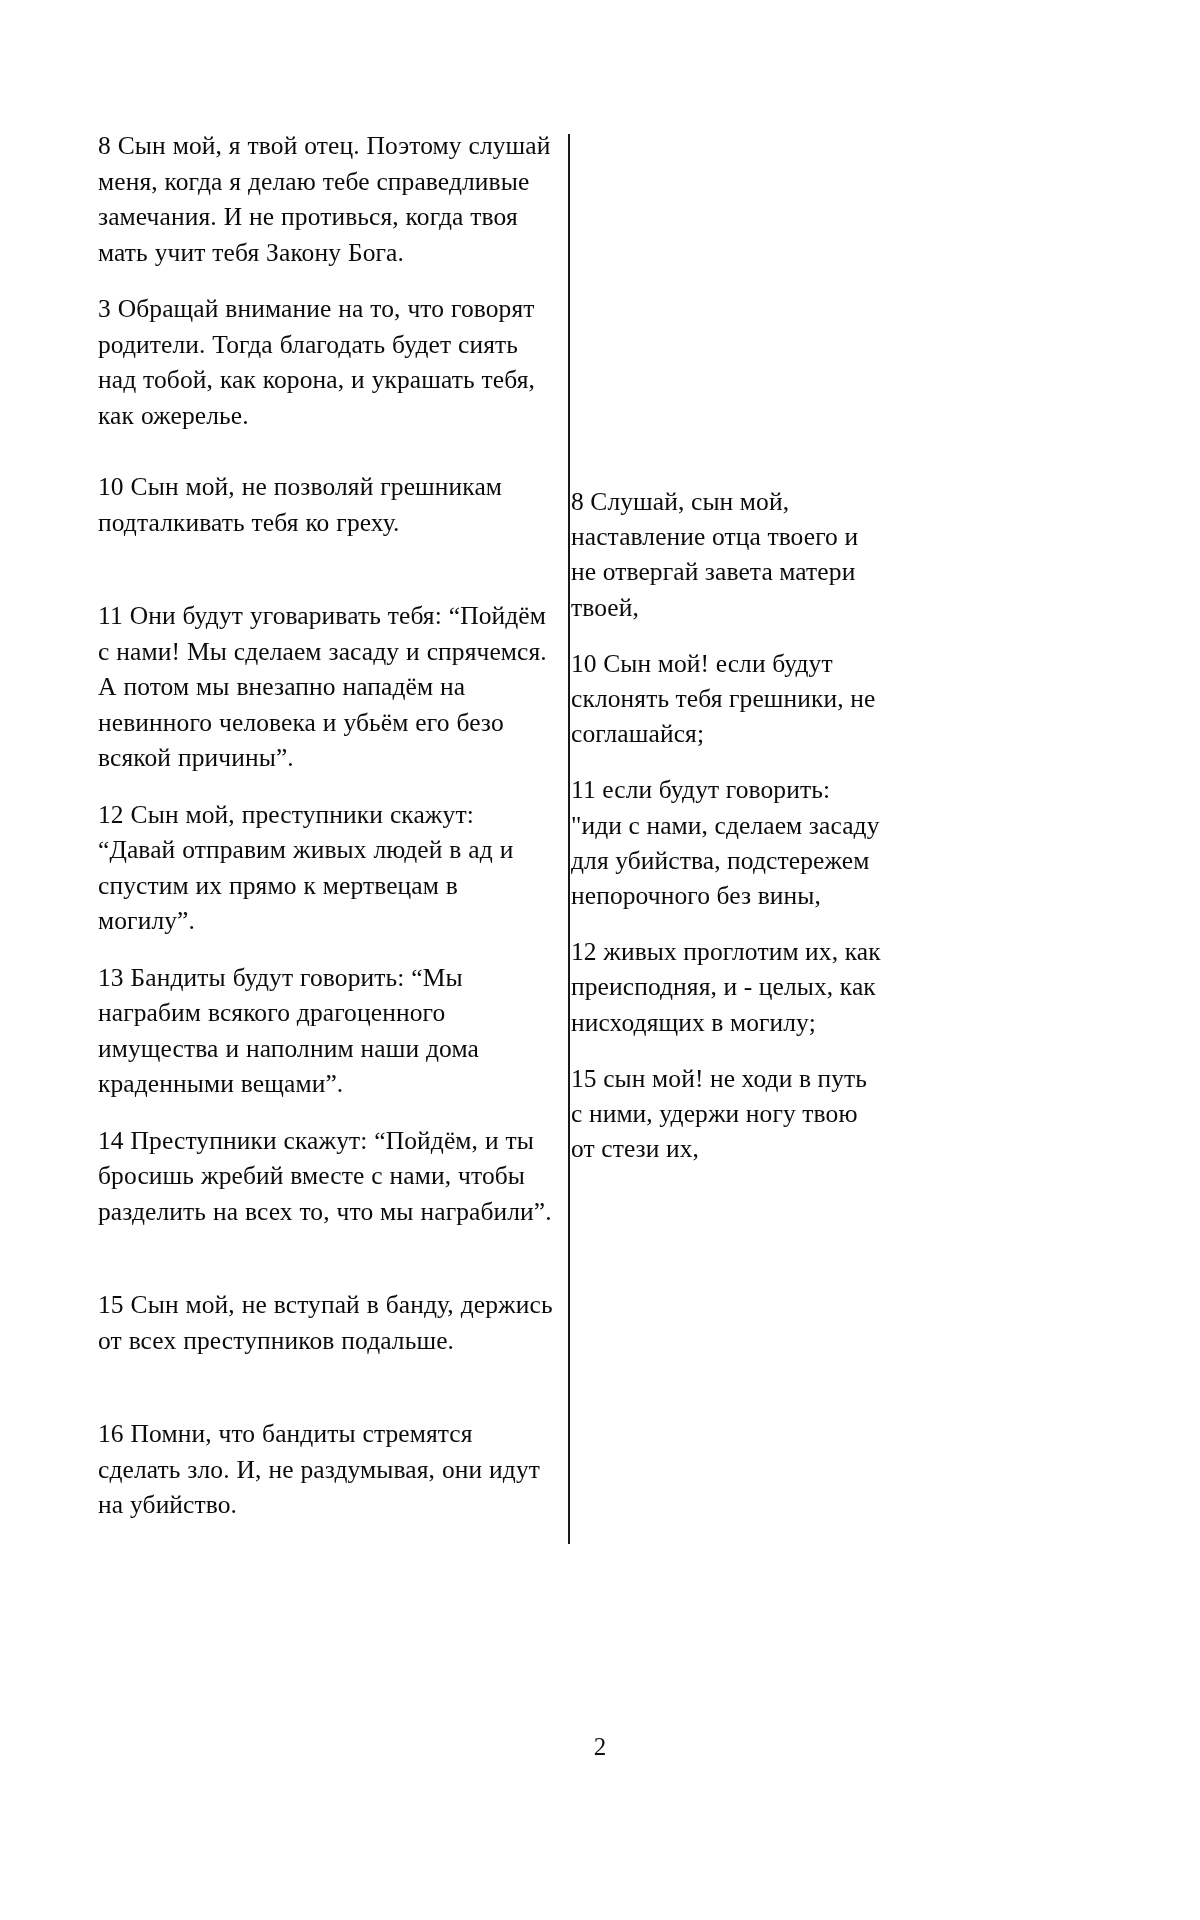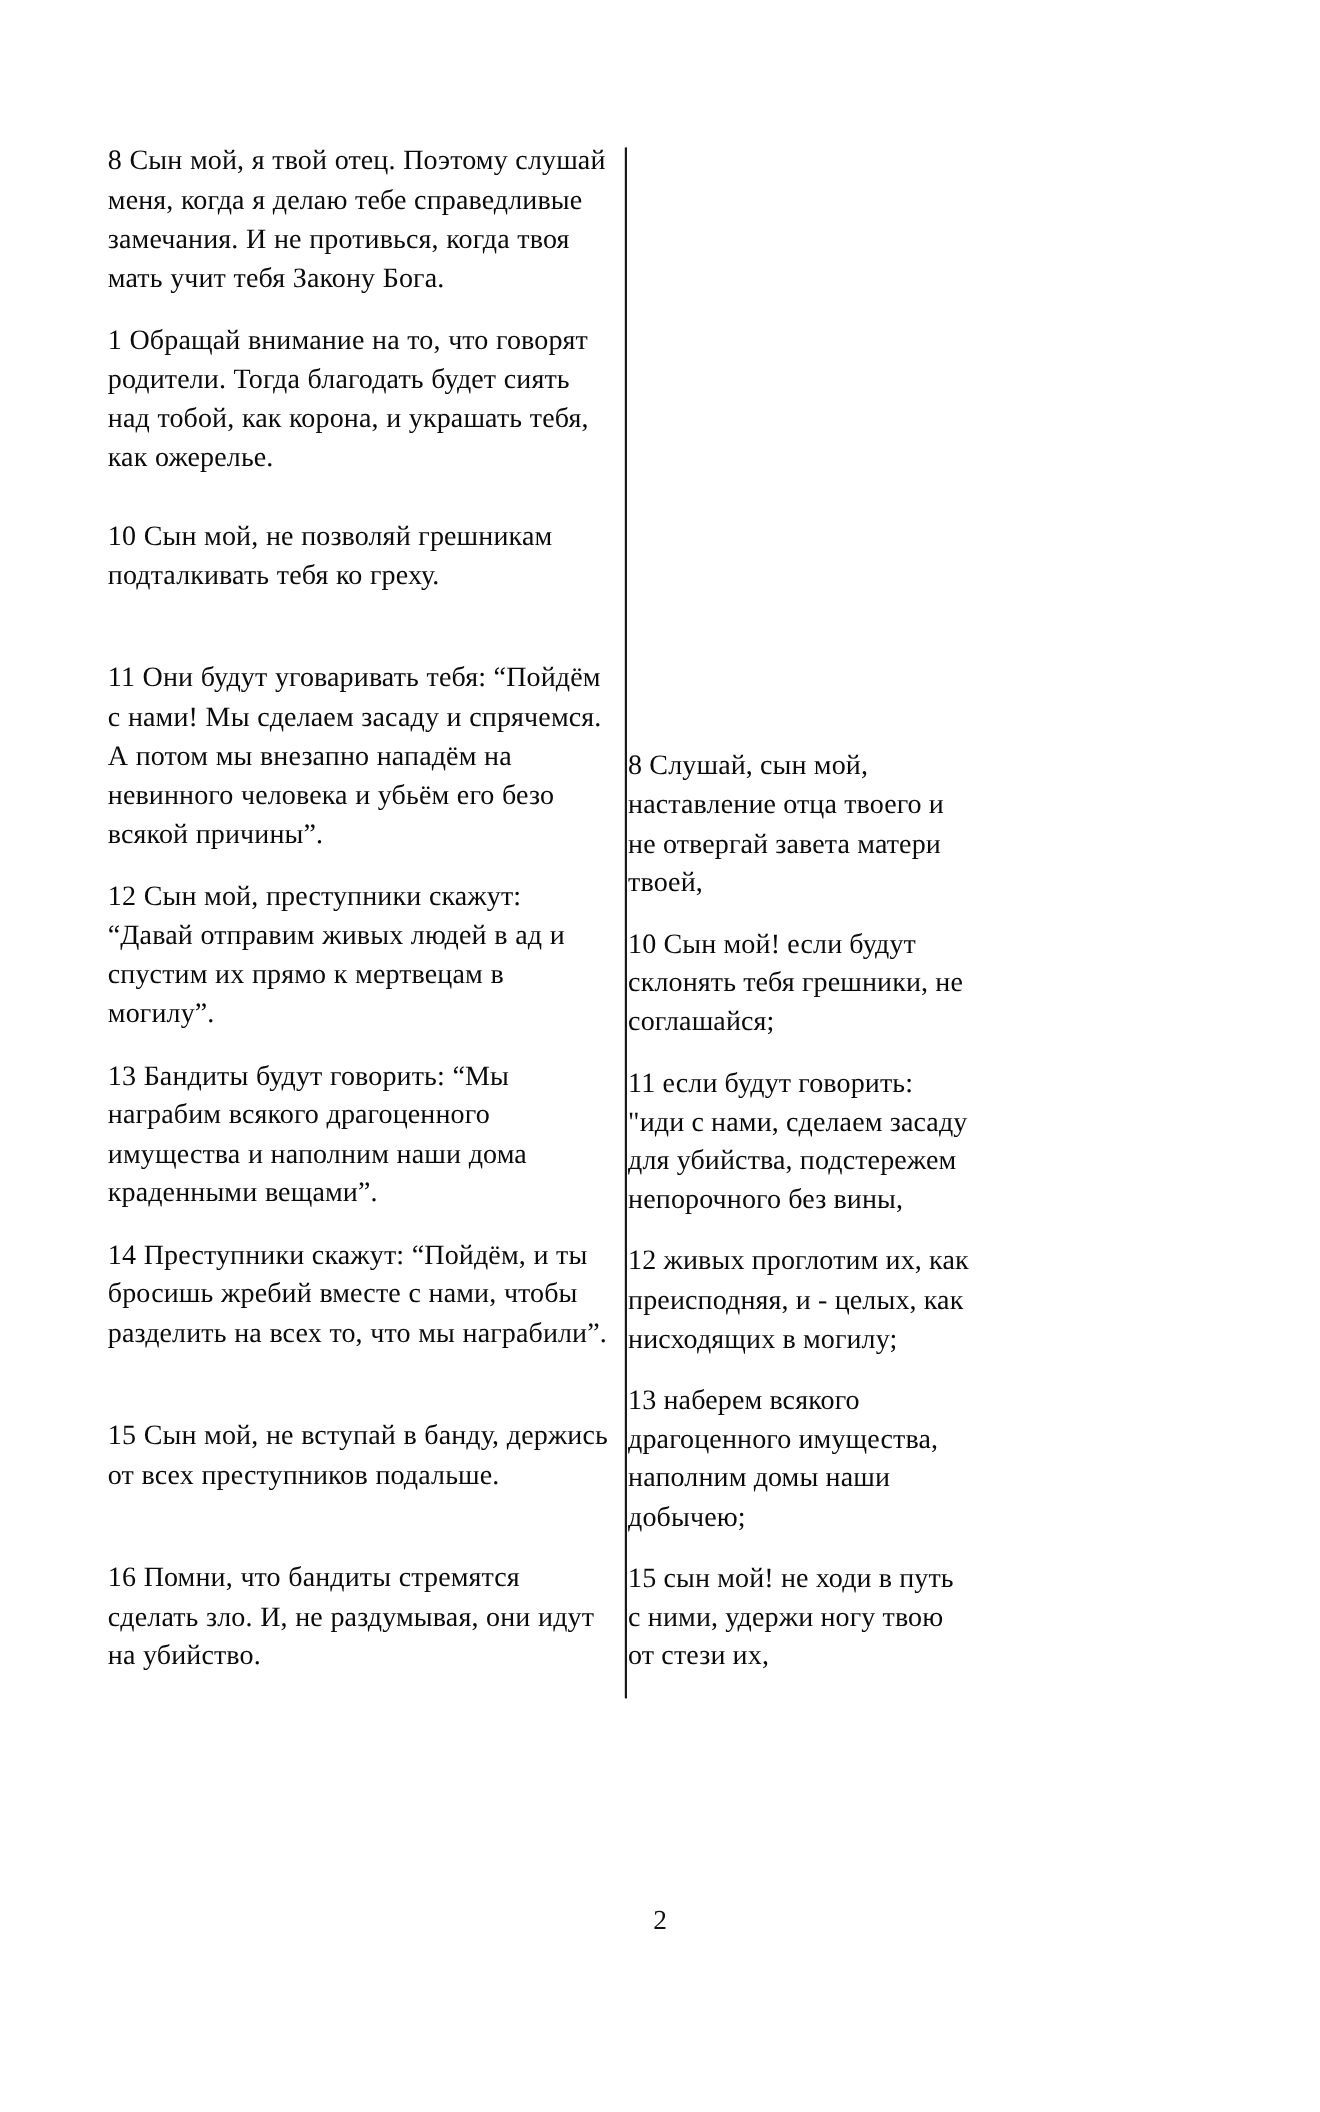--- a/index.html
+++ b/index.html
@@ -25,21 +25,21 @@
     height: 1920px;
     background: #fff;
   }
 
   .columns {
     position: absolute;
     left: 98px;
     top: 128px;
     width: 800px;
     display: flex;
-    align-items: flex-end;
+    align-items: center;
   }
 
   
   .col-left {
     width: 470px;
     padding-right: 14px;
     box-sizing: border-box;
   }
 
   .col-left .verse {
@@ -91,38 +91,37 @@
 </style>
 </head>
 <body>
 
 <div class="page">
 
   <div class="columns">
 
     <div class="col-left">
       <p class="verse">8 Сын мой, я твой отец. Поэтому слушай меня, когда я делаю тебе справедливые замечания. И не противься, когда твоя мать учит тебя Закону Бога.</p>
-      <p class="verse">1 Обращай внимание на то, что говорят родители. Тогда благодать будет сиять над тобой, как корона, и украшать тебя, как ожерелье.</p>
+      <p class="verse">3 Обращай внимание на то, что говорят родители. Тогда благодать будет сиять над тобой, как корона, и украшать тебя, как ожерелье.</p>
       <p class="verse gap-before gap-after">10 Сын мой, не позволяй грешникам подталкивать тебя ко греху.</p>
       <p class="verse">11 Они будут уговаривать тебя: “Пойдём с нами! Мы сделаем засаду и спрячемся. А потом мы внезапно нападём на невинного человека и убьём его безо всякой причины”.</p>
       <p class="verse">12 Сын мой, преступники скажут: “Давай отправим живых людей в ад и спустим их прямо к мертвецам в могилу”.</p>
       <p class="verse">13 Бандиты будут говорить: “Мы награбим всякого драгоценного имущества и наполним наши дома краденными вещами”.</p>
       <p class="verse gap-after">14 Преступники скажут: “Пойдём, и ты бросишь жребий вместе с нами, чтобы разделить на всех то, что мы награбили”.</p>
       <p class="verse gap-after">15 Сын мой, не вступай в банду, держись от всех преступников подальше.</p>
       <p class="verse">16 Помни, что бандиты стремятся сделать зло. И, не раздумывая, они идут на убийство.</p>
     </div>
 
     <div class="divider"></div>
 
     <div class="col-right">
       <p class="verse">8 Слушай, сын мой, наставление отца твоего и не отвергай завета матери твоей,</p>
       <p class="verse">10 Сын мой! если будут склонять тебя грешники, не соглашайся;</p>
       <p class="verse">11 если будут говорить: "иди с нами, сделаем засаду для убийства, подстережем непорочного без вины,</p>
       <p class="verse">12 живых проглотим их, как преисподняя, и - целых, как нисходящих в могилу;</p>
-      <p class="verse">13 наберем всякого драгоценного имущества, наполним домы наши добычею;</p>
       <p class="verse">15 сын мой! не ходи в путь с ними, удержи ногу твою от стези их,</p>
     </div>
 
   </div>
 
   <div class="page-number">2</div>
 
 </div>
 
 </body></html>

